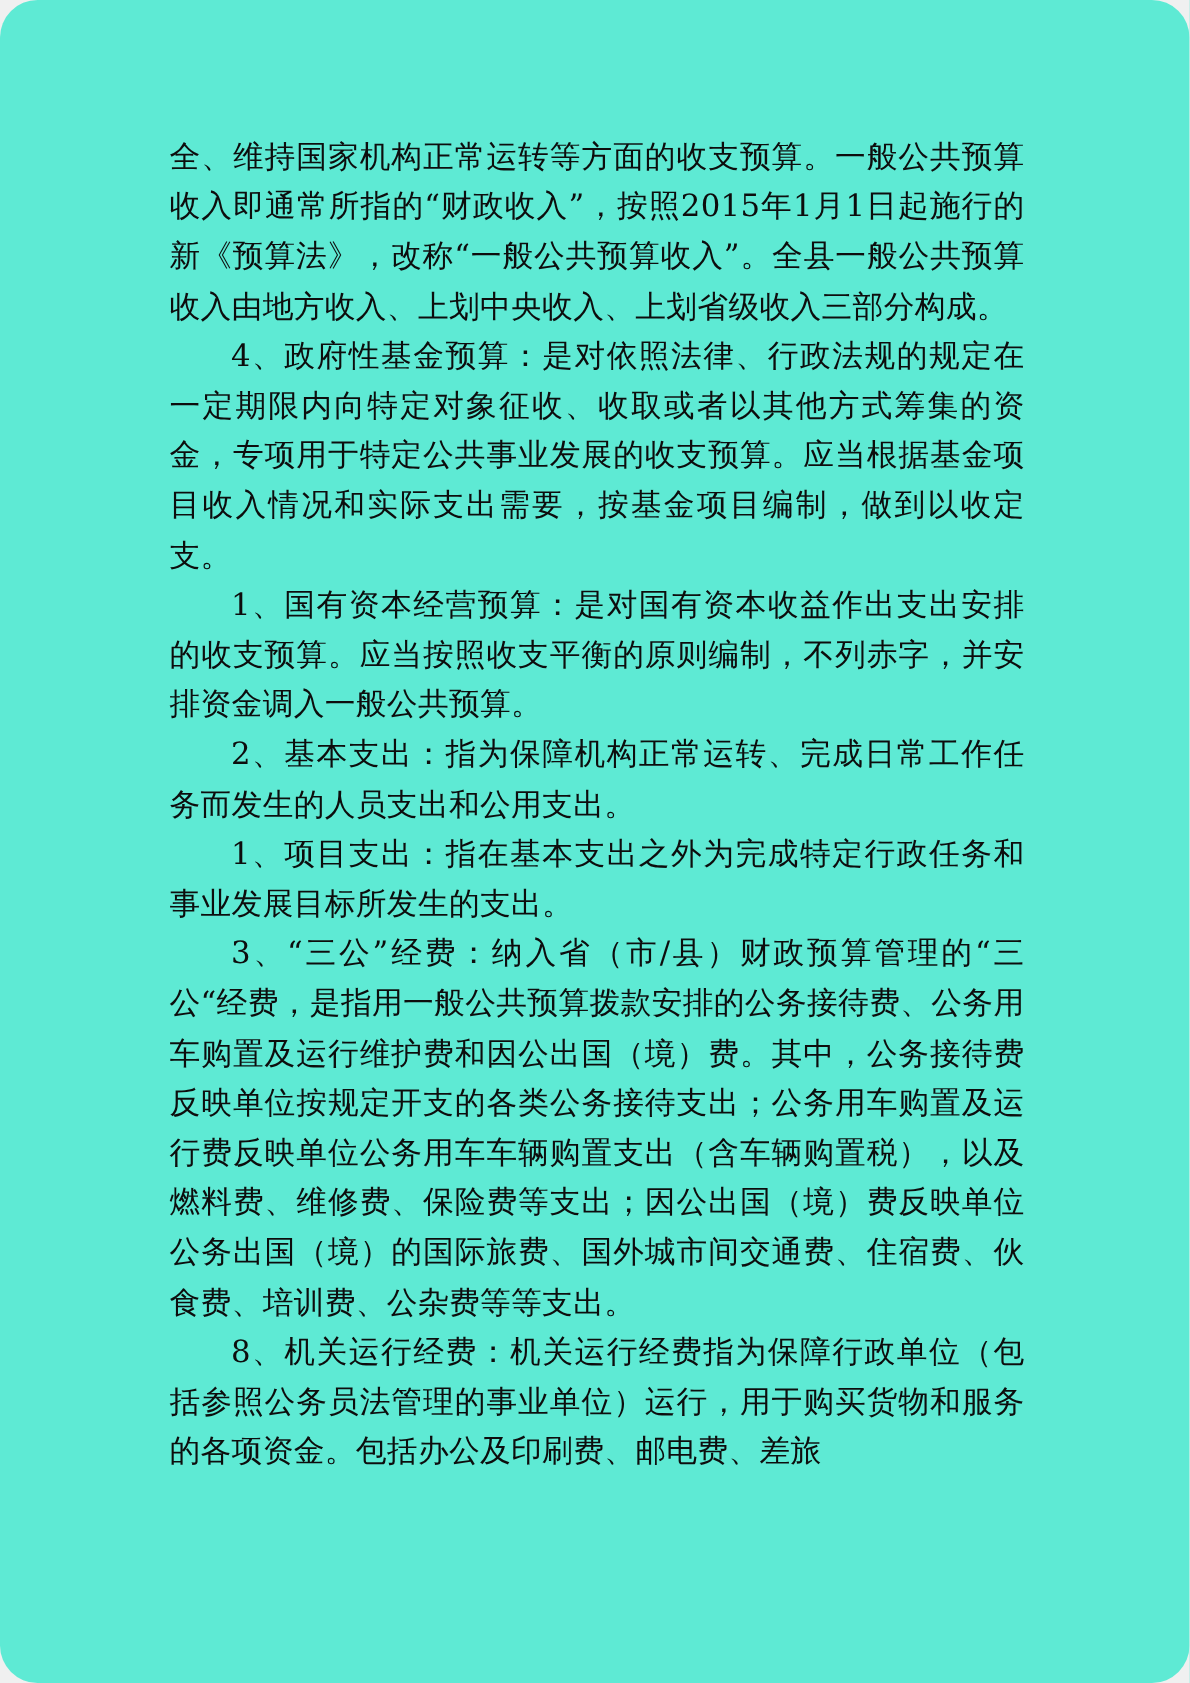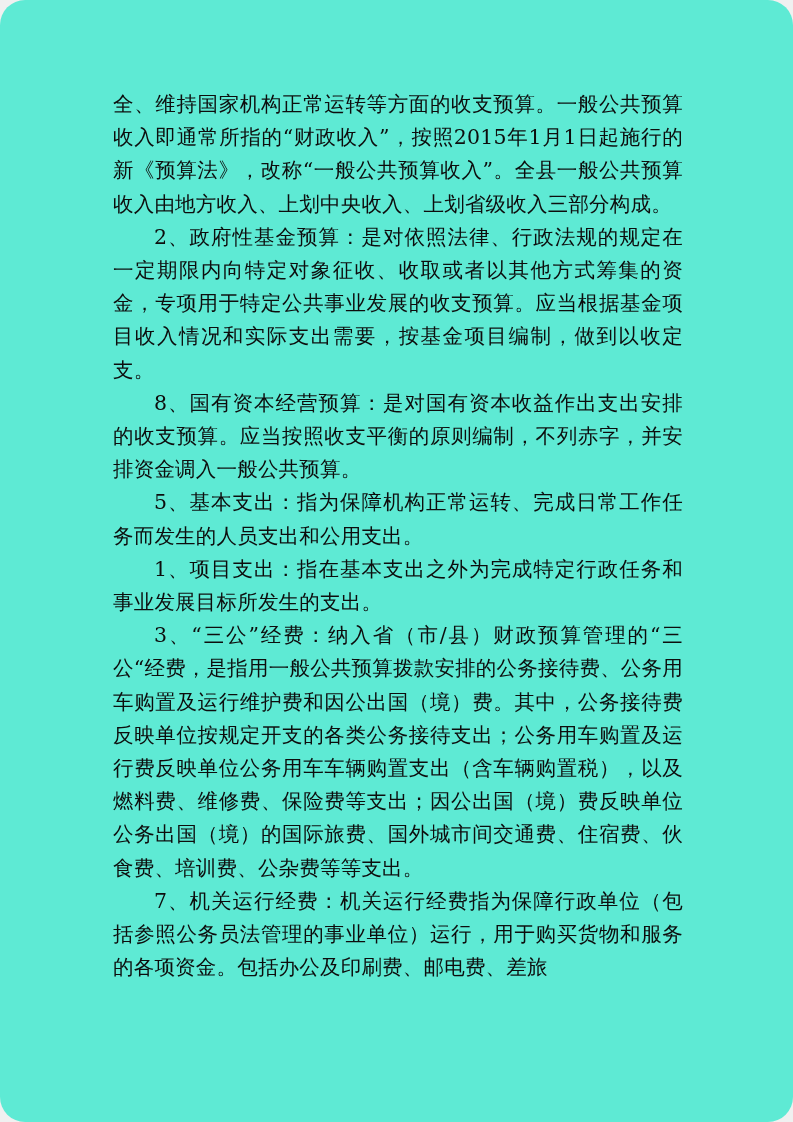--- a/index.html
+++ b/index.html
@@ -38,20 +38,20 @@
   .indent {
     text-indent: 41px;
   }
 </style>
 </head>
 <body>
 
 <div class="page">
   <div class="content">
     <p class="para">全、维持国家机构正常运转等方面的收支预算。一般公共预算收入即通常所指的“财政收入”，按照2015年1月1日起施行的新《预算法》，改称“一般公共预算收入”。全县一般公共预算收入由地方收入、上划中央收入、上划省级收入三部分构成。</p>
-    <p class="para indent">2、政府性基金预算：是对依照法律、行政法规的规定在一定期限内向特定对象征收、收取或者以其他方式筹集的资金，专项用于特定公共事业发展的收支预算。应当根据基金项目收入情况和实际支出需要，按基金项目编制，做到以收定支。</p>
-    <p class="para indent">8、国有资本经营预算：是对国有资本收益作出支出安排的收支预算。应当按照收支平衡的原则编制，不列赤字，并安排资金调入一般公共预算。</p>
-    <p class="para indent">5、基本支出：指为保障机构正常运转、完成日常工作任务而发生的人员支出和公用支出。</p>
+    <p class="para indent">4、政府性基金预算：是对依照法律、行政法规的规定在一定期限内向特定对象征收、收取或者以其他方式筹集的资金，专项用于特定公共事业发展的收支预算。应当根据基金项目收入情况和实际支出需要，按基金项目编制，做到以收定支。</p>
+    <p class="para indent">1、国有资本经营预算：是对国有资本收益作出支出安排的收支预算。应当按照收支平衡的原则编制，不列赤字，并安排资金调入一般公共预算。</p>
+    <p class="para indent">2、基本支出：指为保障机构正常运转、完成日常工作任务而发生的人员支出和公用支出。</p>
     <p class="para indent">1、项目支出：指在基本支出之外为完成特定行政任务和事业发展目标所发生的支出。</p>
     <p class="para indent">3、“三公”经费：纳入省（市/县）财政预算管理的“三公“经费，是指用一般公共预算拨款安排的公务接待费、公务用车购置及运行维护费和因公出国（境）费。其中，公务接待费反映单位按规定开支的各类公务接待支出；公务用车购置及运行费反映单位公务用车车辆购置支出（含车辆购置税），以及燃料费、维修费、保险费等支出；因公出国（境）费反映单位公务出国（境）的国际旅费、国外城市间交通费、住宿费、伙食费、培训费、公杂费等等支出。</p>
-    <p class="para indent">7、机关运行经费：机关运行经费指为保障行政单位（包括参照公务员法管理的事业单位）运行，用于购买货物和服务的各项资金。包括办公及印刷费、邮电费、差旅</p>
+    <p class="para indent">8、机关运行经费：机关运行经费指为保障行政单位（包括参照公务员法管理的事业单位）运行，用于购买货物和服务的各项资金。包括办公及印刷费、邮电费、差旅</p>
   </div>
 </div>
 
 </body></html>

